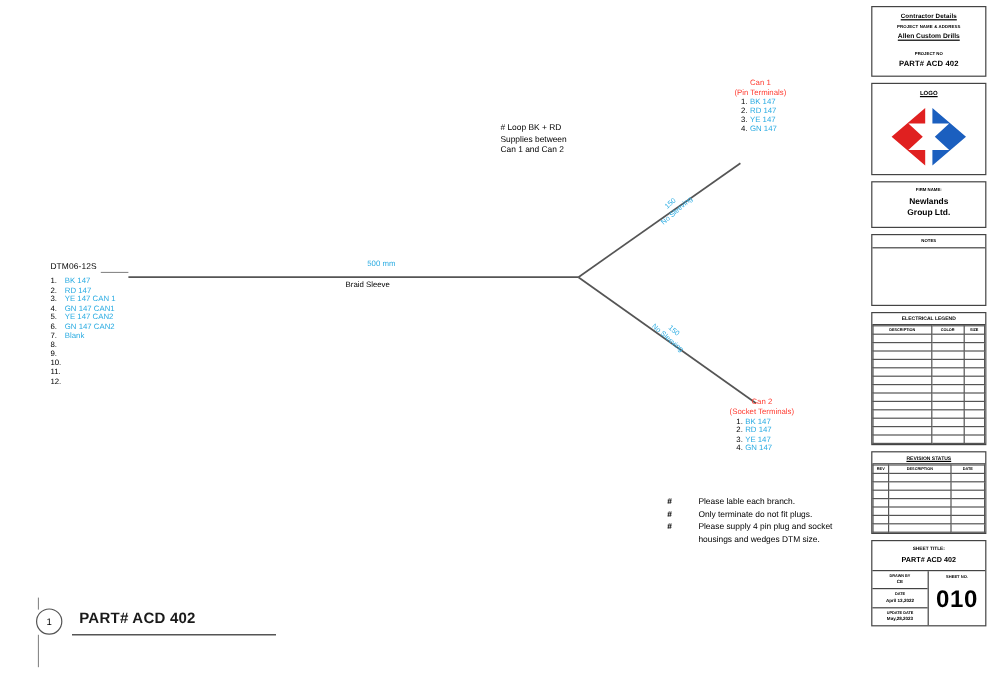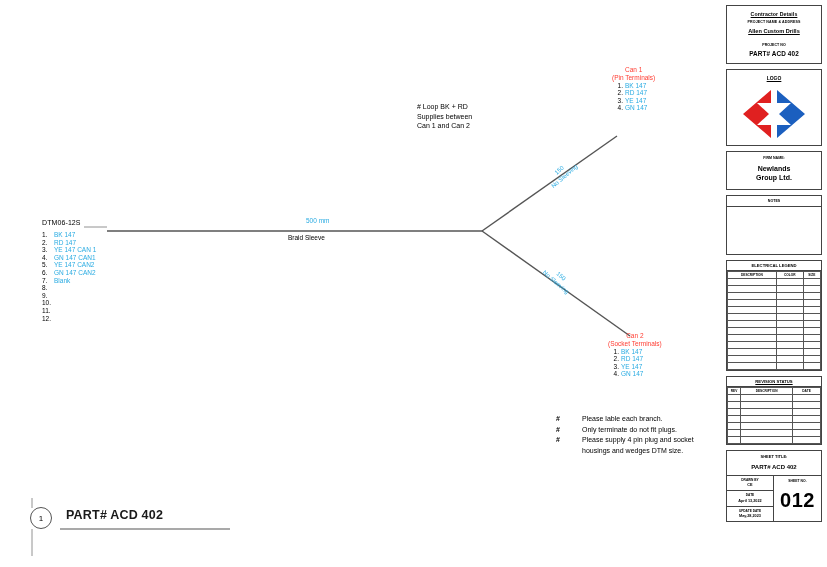--- a/index.html
+++ b/index.html
@@ -594,20 +594,20 @@
             <div class="st-k">DATE</div>
             <div class="st-v">April 13,2022</div>
           </div>
           <div class="st-cell">
             <div class="st-k">UPDATE  DATE</div>
             <div class="st-v">May,28,2023</div>
           </div>
         </div>
         <div class="st-right">
           <div class="sheetno-cap">SHEET  NO.</div>
-          <div class="sheetno-val">012</div>
+          <div class="sheetno-val">010</div>
         </div>
       </div>
     </div>
 
   </div>
 
 </div>
 
 </body></html>

